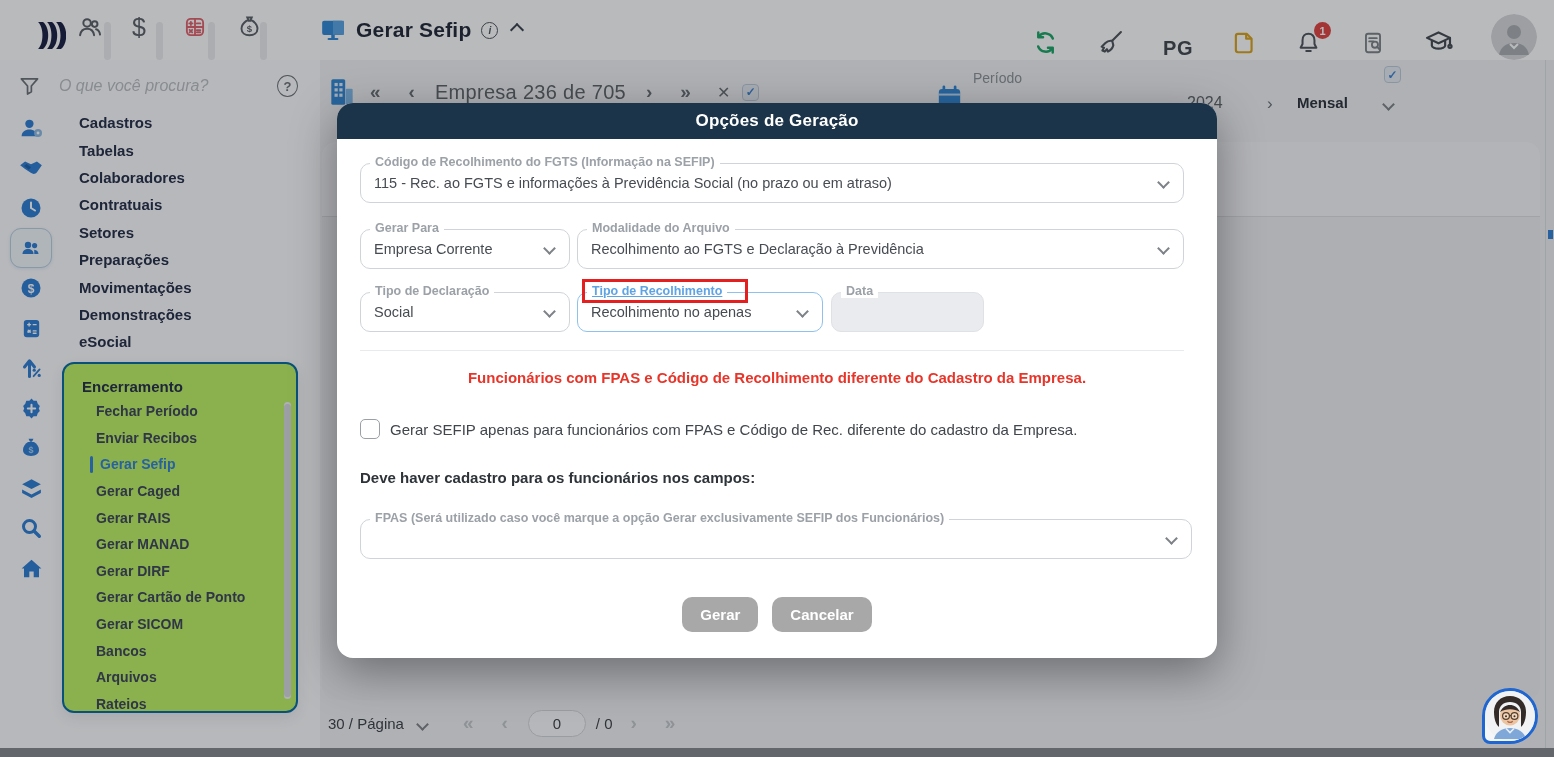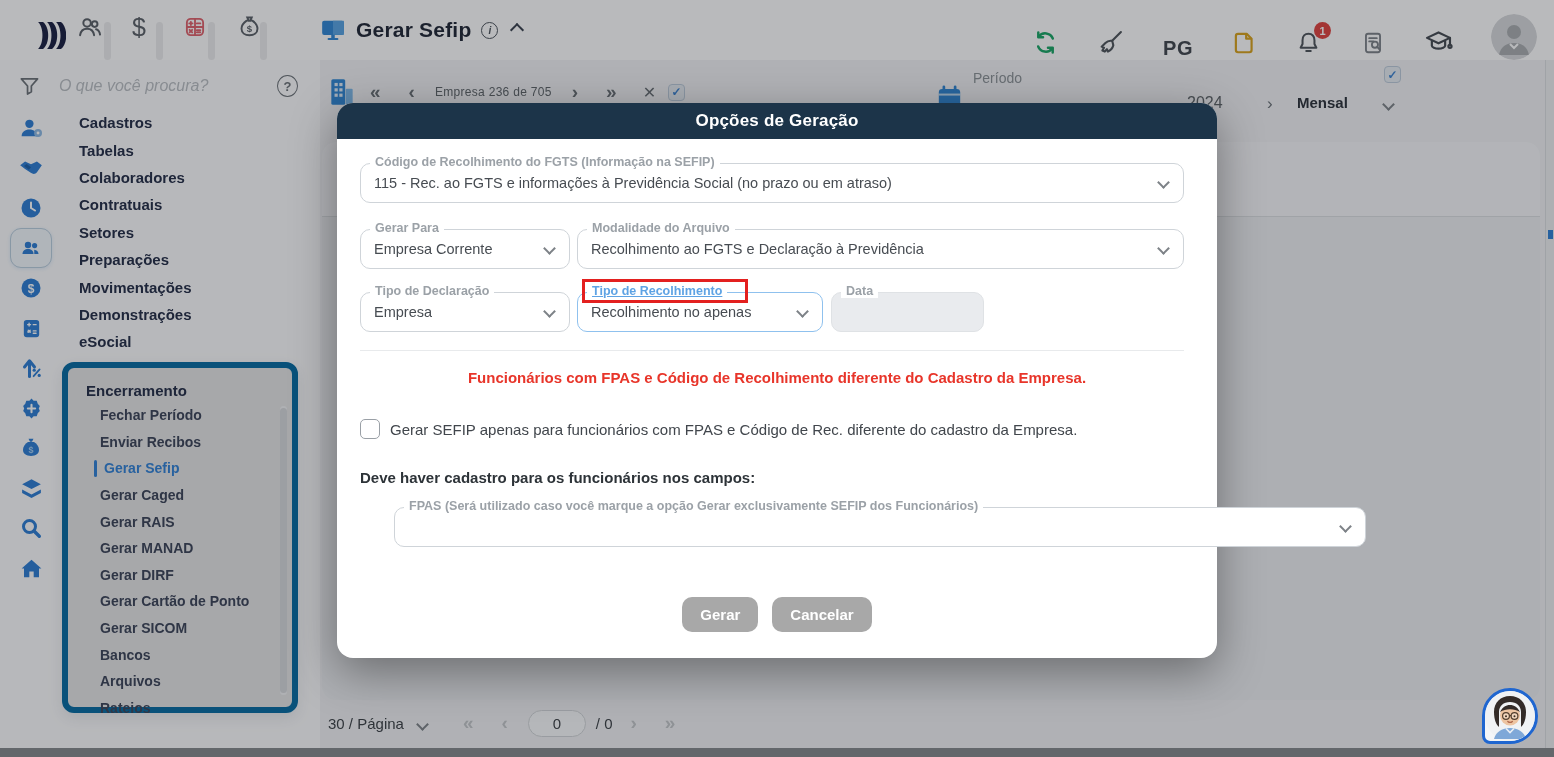--- a/index.html
+++ b/index.html
@@ -28,34 +28,34 @@
   #sidebar { position:absolute; left:0; top:60px; width:320px; height:688px; background:#fdfdfe; z-index:5; }
   #search-row { position:absolute; left:0; top:8px; width:320px; height:36px; display:flex; align-items:center; }
   #search-input { flex:1; margin:0 10px 0 18px; border:none; outline:none; background:transparent; font-size:16px; color:#565c62; font-family:"Liberation Sans",sans-serif;font-style:italic; }
   #search-input::placeholder { color:#b9bdc2; }
   .help-circle { width:22px; height:22px; border:1.8px solid #6a7076; border-radius:50%; color:#6a7076; font-size:13px; font-weight:bold; display:flex; align-items:center; justify-content:center; margin-right:22px; }
   #rail { position:absolute; left:0; top:48px; width:62px; }
   .rail-slot { height:40px; display:flex; align-items:center; justify-content:center; }
   .rail-slot.selected { width:42px; height:40px; margin:0 auto; border:1.5px solid #b9cede; border-radius:11px; background:#f3f8fc; box-shadow:0 1px 4px rgba(43,124,211,.15); }
   #menu { position:absolute; left:79px; top:49px; list-style:none; }
   #menu li { height:27.4px; display:flex; align-items:center; font-size:15px; font-weight:bold; color:#222b45; cursor:pointer; }
-  #submenu-card { position:absolute; left:62px; top:302px; width:236px; height:351px; background:#e5e5e5; border:6px solid #0369a1; border-radius:12px; box-shadow:0 5px 16px rgba(30,40,60,.10); padding:10px 0 0 18px; }
+  #submenu-card { position:absolute; left:62px; top:302px; width:236px; height:351px; background:#bef264; border:2px solid #0369a1; border-radius:12px; box-shadow:0 5px 16px rgba(30,40,60,.10); padding:10px 0 0 18px; }
   #submenu-header { font-size:15px; font-weight:bold; color:#222b45; height:24px; display:flex; align-items:center; }
   #submenu-list { list-style:none; }
   #submenu-list li { height:26.6px; display:flex; align-items:center; font-size:14px; font-weight:700; color:#3a4257; padding-left:14px; cursor:pointer; }
   #submenu-list li.selected { color:#2f80d6; padding-left:18px; position:relative; }
   #submenu-list li.selected::before { content:""; position:absolute; left:8px; top:5px; bottom:5px; width:3px; background:#2f80d6; border-radius:2px; }
   .submenu-scroll { position:absolute; right:5px; top:38px; bottom:12px; width:7px; background:#f1f2f4; border-radius:4px; }
   .submenu-scroll .thumb { position:absolute; top:2px; bottom:2px; left:0; right:0; background:#d6d8db; border-radius:4px; }
 
   
   #main { position:absolute; left:320px; top:60px; width:1234px; height:688px; background:#f2f3f5; }
   #company-nav { position:absolute; left:8px; top:14px; height:36px; display:flex; align-items:center; color:#60666c; }
   .nav-arrow { font-size:19px; color:#676d73; padding:0 14px; cursor:pointer; font-weight:600; }
-  #company-label { font-size:12px; color:#5d6artefato368; color:#5d6368; padding:0 6px; letter-spacing:.3px; }
+  #company-label { font-size:20px; color:#5d6artefato368; color:#5d6368; padding:0 6px; letter-spacing:.3px; }
   .close-x { font-size:16px; color:#676d73; padding:0 12px; cursor:pointer; }
   .mini-check { width:17px; height:17px; border-radius:4px; background:#e7edf3; border:1.5px solid #bccada; color:#3b82d0; font-size:12px; font-weight:bold; display:flex; align-items:center; justify-content:center; }
   #period-block { position:absolute; left:612px; top:8px; width:480px; height:52px; }
   #period-label { position:absolute; left:41px; top:2px; font-size:14px; color:#8b9196; }
   #period-dates { position:absolute; left:41px; top:26px; font-size:16px; color:#5d6368; white-space:nowrap; }
   #period-next { position:absolute; left:335px; top:26px; font-size:17px; color:#676d73; }
   #period-mode { position:absolute; left:365px; top:26px; font-size:15px; font-weight:bold; color:#2a3038; }
   #period-caret { position:absolute; left:452px; top:32px; }
   #period-check { position:absolute; left:452px; top:-2px; }
   #period-divider { position:absolute; left:580px; top:64px; width:190px; height:1px; background:#c6c9cc; }
@@ -406,21 +406,21 @@
       <span class="chev caret"></span>
     </div>
     <div class="field" style="left:240px; top:126px; width:607px;">
       <span class="lbl">Modalidade do Arquivo</span>
       <span class="val">Recolhimento ao FGTS e Declaração à Previdência</span>
       <span class="chev caret"></span>
     </div>
 
     <div class="field" style="left:23px; top:189px; width:210px;">
       <span class="lbl">Tipo de Declaração</span>
-      <span class="val">Empresa</span>
+      <span class="val">Social</span>
       <span class="chev caret"></span>
     </div>
     <div class="field blue" style="left:240px; top:189px; width:246px;">
       <span class="lbl">Tipo de Recolhimento</span>
       <span class="val">Recolhimento no apenas</span>
       <span class="chev caret"></span>
     </div>
     <div class="field disabled" style="left:494px; top:189px; width:153px;">
       <span class="lbl">Data</span>
       <span class="val"></span>
@@ -428,21 +428,21 @@
     <div id="annotation-box"></div>
 
     <div id="modal-divider"></div>
     <div id="modal-warning">Funcionários com FPAS e Código de Recolhimento diferente do Cadastro da Empresa.</div>
 
     <div id="modal-checkbox"></div>
     <div id="modal-checkbox-label">Gerar SEFIP apenas para funcionários com FPAS e Código de Rec. diferente do cadastro da Empresa.</div>
 
     <div id="modal-note">Deve haver cadastro para os funcionários nos campos:</div>
 
-    <div class="field" style="left:23px; top:404px; width:972px;margin-left:34px;">
+    <div class="field" style="left:23px; top:416px; width:832px;">
       <span class="lbl">FPAS (Será utilizado caso você marque a opção Gerar exclusivamente SEFIP dos Funcionários)</span>
       <span class="val"></span>
       <span class="chev caret"></span>
     </div>
 
     <div id="modal-buttons">
       <button class="gray-btn">Gerar</button>
       <button class="gray-btn">Cancelar</button>
     </div>
   </div>

